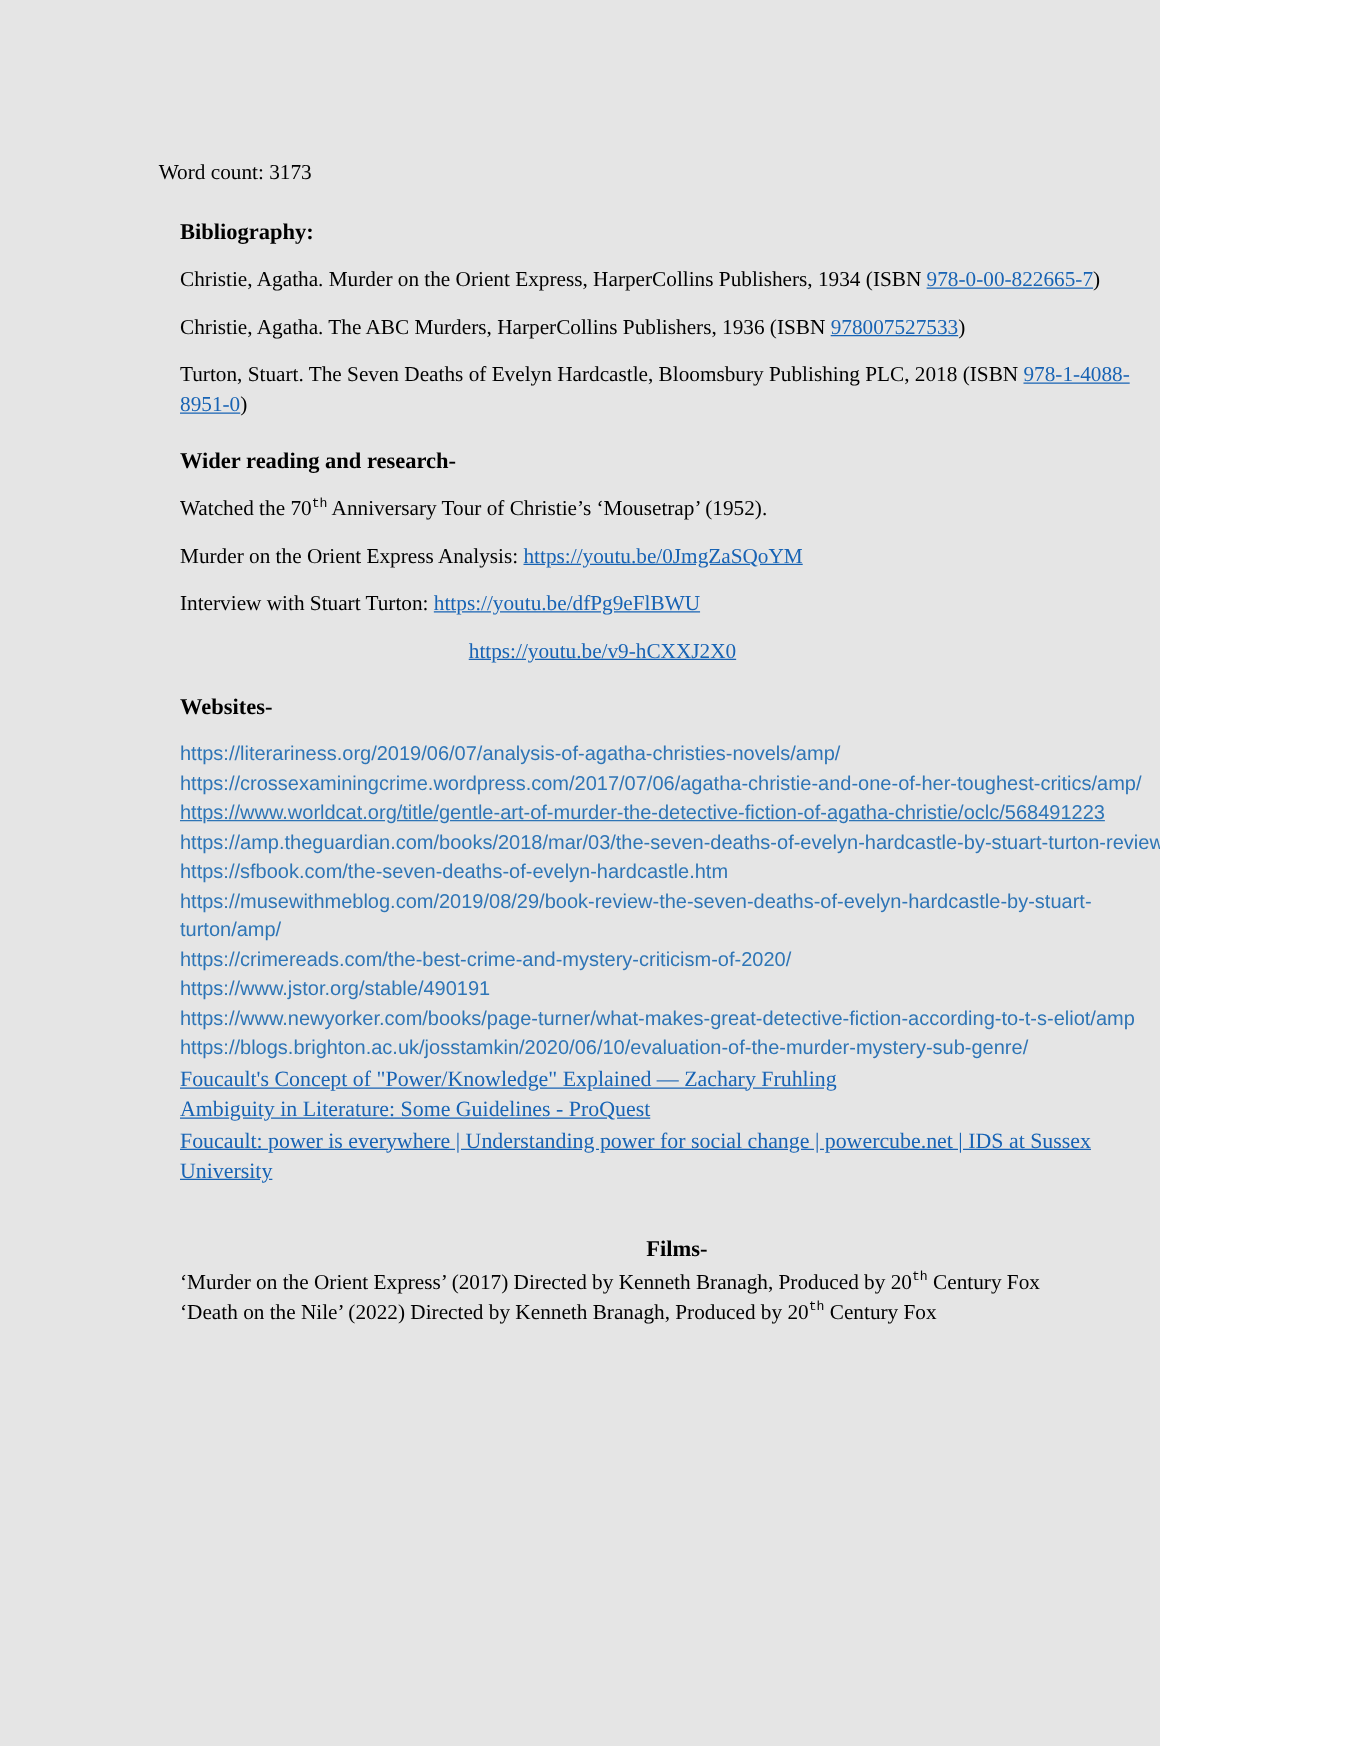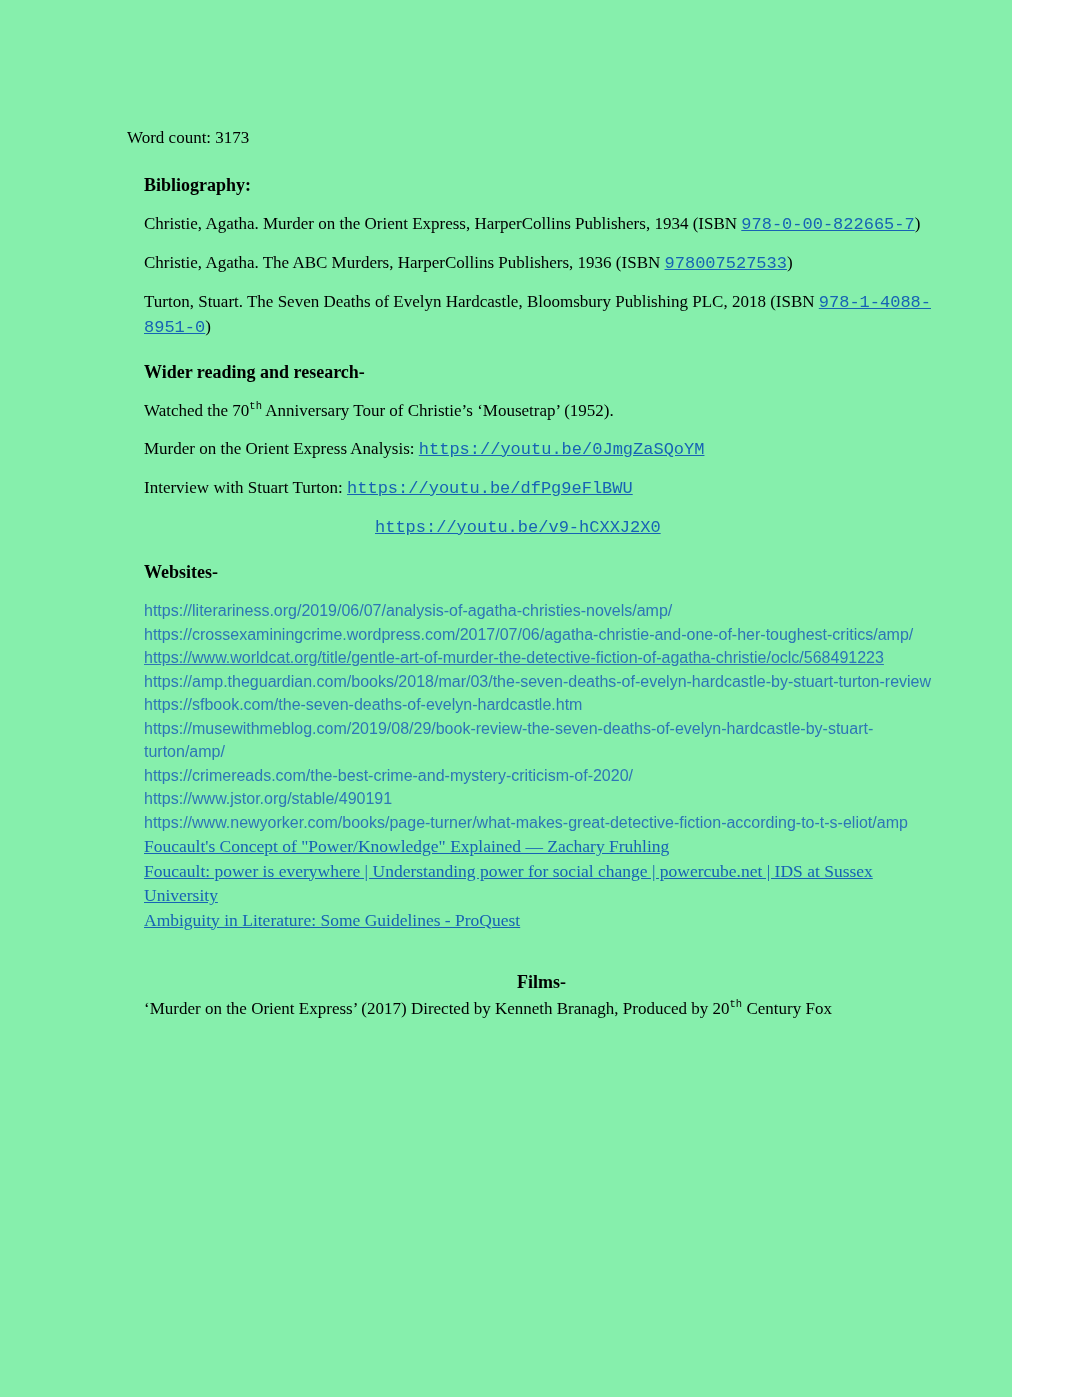--- a/index.html
+++ b/index.html
@@ -1,20 +1,20 @@
 <!DOCTYPE html>
 <html><head>
 <meta charset="utf-8">
 <style>
   html, body { margin: 0; padding: 0; background: #ffffff; }
   .page {
     position: relative;
-    width: 1012px;
+    width: 928px;
     height: 1397px;
-    background: #86efac;
+    background: #e5e5e5;
     overflow: hidden;
     font-family: "Liberation Serif", serif;
     color: #000000;
   }
   .wordcount {
     margin: 126px 0 0 127px;
     font-size: 17px;
     line-height: 24px;
   }
   .content {
@@ -33,21 +33,20 @@
     font-size: 17px;
     line-height: 24px;
     margin: 0 0 14px 0;
     overflow-wrap: anywhere;
   }
   .indent-link { margin-left: 231px; }
   a.doc-link, .doc-link {
     color: #1763B4;
     text-decoration: underline;
     cursor: pointer;
-    font-family: Liberation Mono, monospace;
   }
   .urls { margin: 0; }
   .url {
     display: block;
     overflow-wrap: anywhere;
   }
   .url.sans {
     font-family: "Liberation Sans", sans-serif;
     font-size: 16px;
     line-height: 23.5px;
@@ -96,21 +95,23 @@
     <div class="urls">
       <span class="url sans">https://literariness.org/2019/06/07/analysis-of-agatha-christies-novels/amp/</span>
       <span class="url sans">https://crossexaminingcrime.wordpress.com/2017/07/06/agatha-christie-and-one-of-her-toughest-critics/amp/</span>
       <a class="url sans u">https://www.worldcat.org/title/gentle-art-of-murder-the-detective-fiction-of-agatha-christie/oclc/568491223</a>
       <span class="url sans">https://amp.theguardian.com/books/2018/mar/03/the-seven-deaths-of-evelyn-hardcastle-by-stuart-turton-review</span>
       <span class="url sans">https://sfbook.com/the-seven-deaths-of-evelyn-hardcastle.htm</span>
       <span class="url sans">https://musewithmeblog.com/2019/08/29/book-review-the-seven-deaths-of-evelyn-hardcastle-by-stuart-turton/amp/</span>
       <span class="url sans">https://crimereads.com/the-best-crime-and-mystery-criticism-of-2020/</span>
       <span class="url sans">https://www.jstor.org/stable/490191</span>
       <span class="url sans">https://www.newyorker.com/books/page-turner/what-makes-great-detective-fiction-according-to-t-s-eliot/amp</span>
+      <span class="url sans">https://blogs.brighton.ac.uk/josstamkin/2020/06/10/evaluation-of-the-murder-mystery-sub-genre/</span>
       <a class="url serif">Foucault's Concept of "Power/Knowledge" Explained — Zachary Fruhling</a>
+      <a class="url serif">Ambiguity in Literature: Some Guidelines - ProQuest</a>
       <a class="url serif">Foucault: power is everywhere | Understanding power for social change | powercube.net | IDS at Sussex University</a>
-      <a class="url serif">Ambiguity in Literature: Some Guidelines - ProQuest</a>
     </div>
 
     <h2 class="films-h">Films-</h2>
     <p class="film-line"><span>‘Murder on the Orient Express’ (2017) Directed by Kenneth Branagh, Produced by 20</span><sup>th</sup><span> Century Fox</span></p>
+    <p class="film-line"><span>‘Death on the Nile’ (2022) Directed by Kenneth Branagh, Produced by 20</span><sup>th</sup><span> Century Fox</span></p>
   </div>
 </div>
 
 </body></html>

